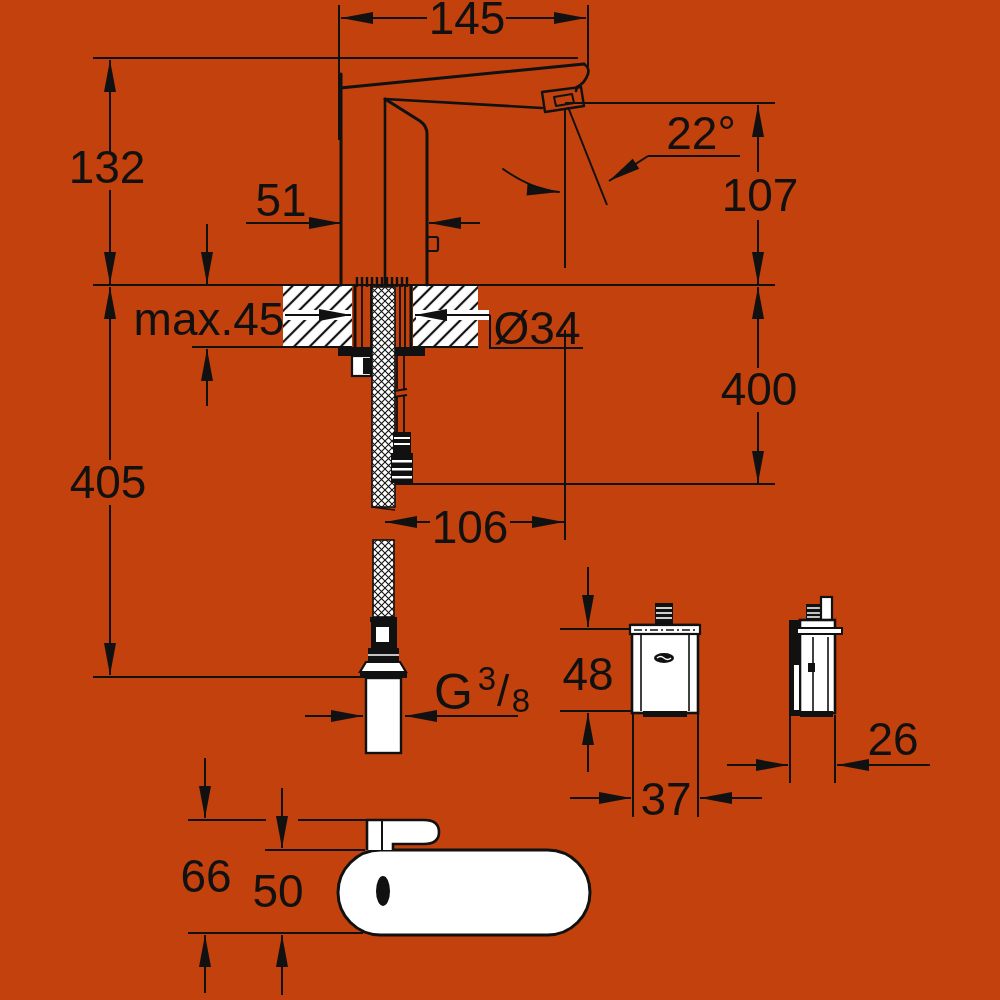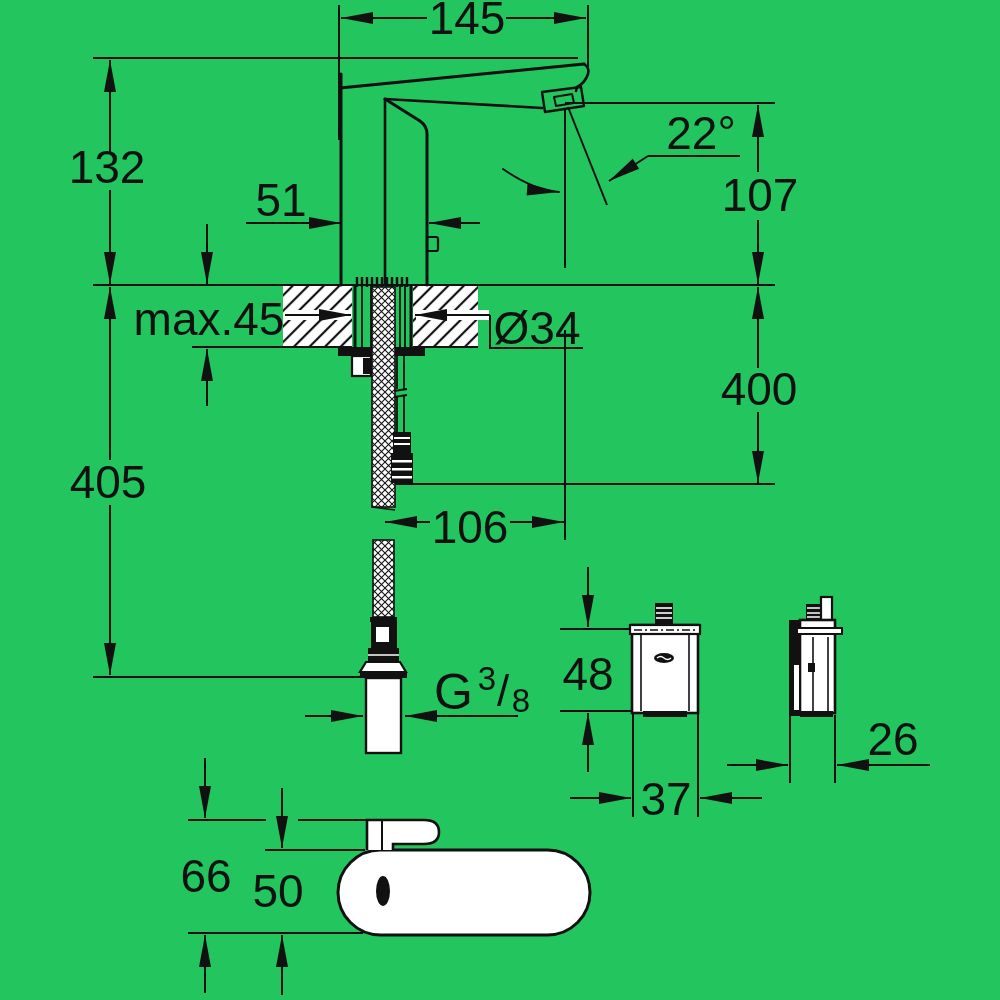--- a/index.html
+++ b/index.html
@@ -1,16 +1,16 @@
 <!DOCTYPE html>
 <html><head>
 <meta charset="utf-8">
 <style>
   html,body{margin:0;padding:0;background:#fff;}
-  .stage{position:relative;width:1000px;height:1000px;background:#22c55e;overflow:hidden;
+  .stage{position:relative;width:1000px;height:1000px;background:#c2410c;overflow:hidden;
          font-family:"Liberation Sans", sans-serif;}
   svg{display:block;}
   svg text{fill:#111;font-family:"Liberation Sans","DejaVu Sans",sans-serif;}
   .dim-num{font-size:46px;}
   .dim-num-small{font-size:33px;}
   .g-big{font-size:50px;}
   .slash{font-size:44px;}
 </style>
 </head>
 <body>

